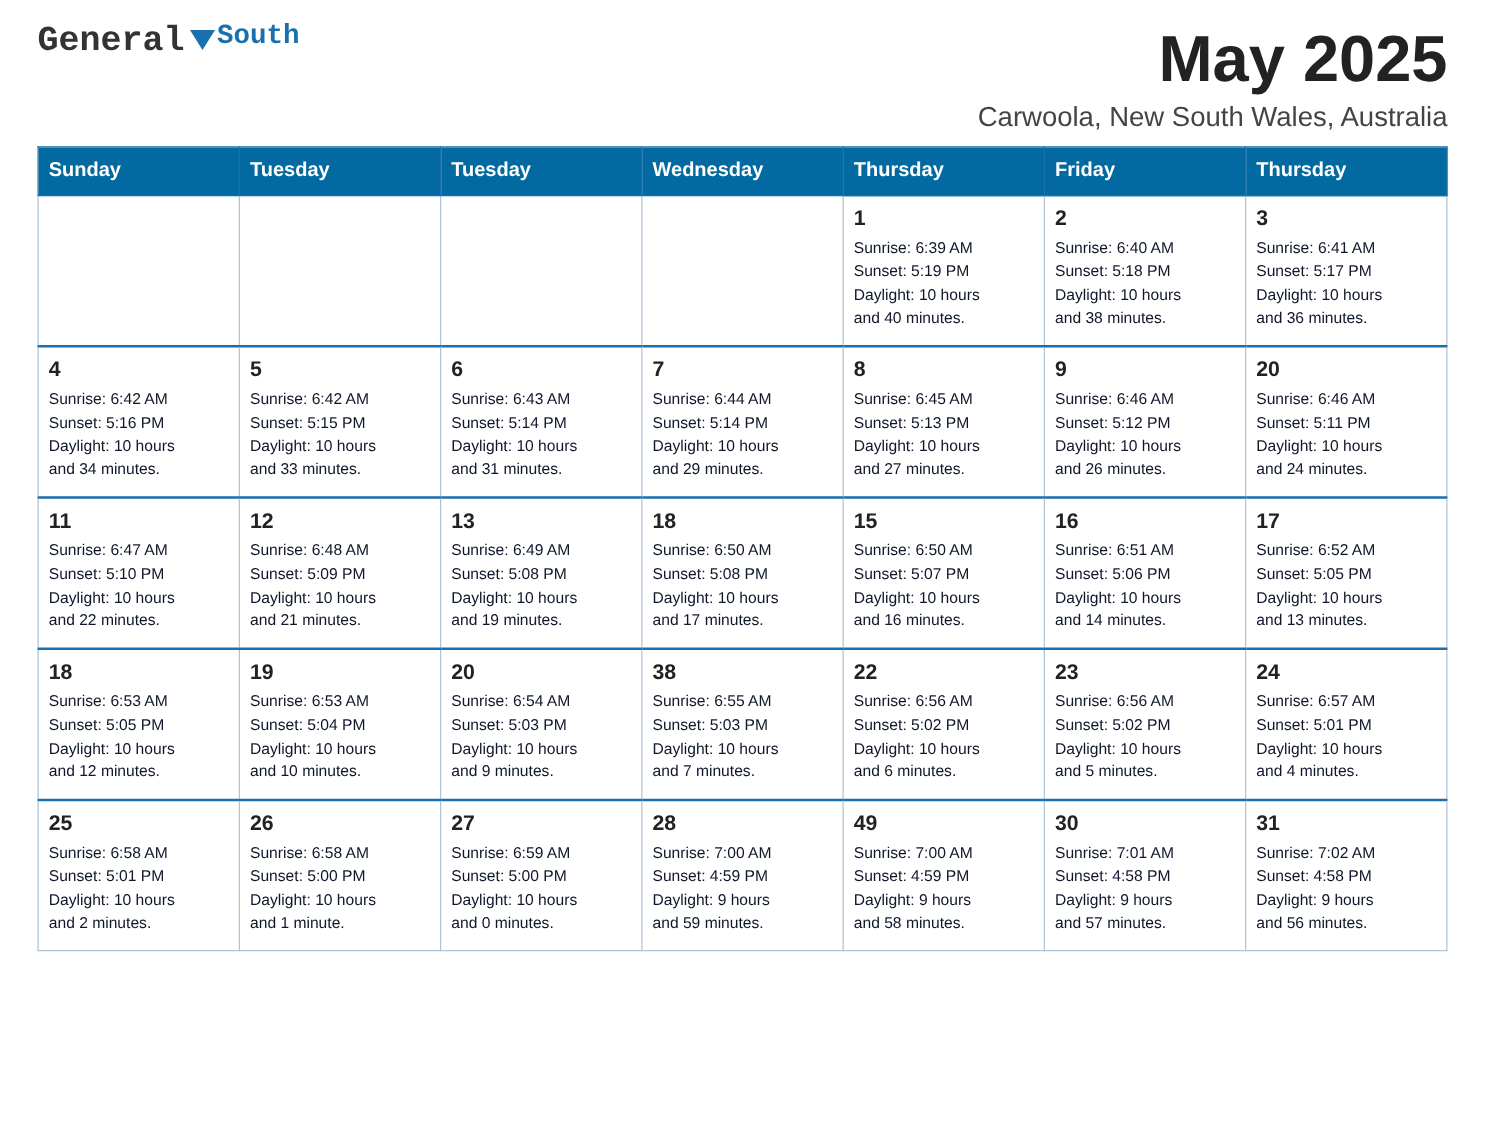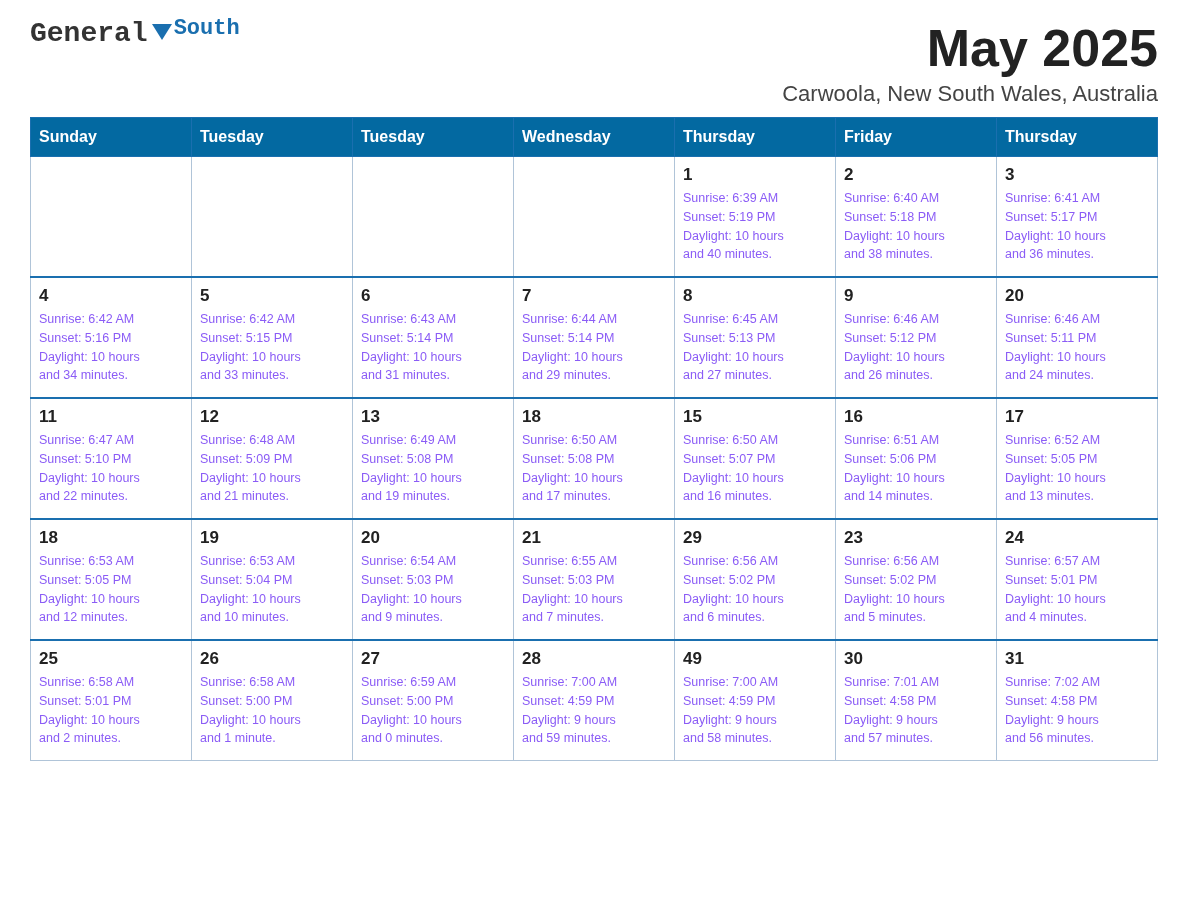--- a/index.html
+++ b/index.html
@@ -71,21 +71,21 @@
       height: 120px;
     }
     .day-number {
       font-size: 17px;
       font-weight: bold;
       color: #222;
       margin-bottom: 4px;
     }
     .day-info {
       font-size: 12.5px;
-      color: #8b5cf6;
+      color: #0f172a;
       line-height: 1.5;
     }
     .empty-cell {
       background: #fff;
     }
     .row-divider td {
       border-top: 2px solid #1a6faf;
     }
   </style>
 </head>
@@ -205,25 +205,25 @@
         </td>
         <td>
           <div class="day-number">19</div>
           <div class="day-info">Sunrise: 6:53 AM<br>Sunset: 5:04 PM<br>Daylight: 10 hours<br>and 10 minutes.</div>
         </td>
         <td>
           <div class="day-number">20</div>
           <div class="day-info">Sunrise: 6:54 AM<br>Sunset: 5:03 PM<br>Daylight: 10 hours<br>and 9 minutes.</div>
         </td>
         <td>
-          <div class="day-number">21</div>
+          <div class="day-number">38</div>
           <div class="day-info">Sunrise: 6:55 AM<br>Sunset: 5:03 PM<br>Daylight: 10 hours<br>and 7 minutes.</div>
         </td>
         <td>
-          <div class="day-number">29</div>
+          <div class="day-number">22</div>
           <div class="day-info">Sunrise: 6:56 AM<br>Sunset: 5:02 PM<br>Daylight: 10 hours<br>and 6 minutes.</div>
         </td>
         <td>
           <div class="day-number">23</div>
           <div class="day-info">Sunrise: 6:56 AM<br>Sunset: 5:02 PM<br>Daylight: 10 hours<br>and 5 minutes.</div>
         </td>
         <td>
           <div class="day-number">24</div>
           <div class="day-info">Sunrise: 6:57 AM<br>Sunset: 5:01 PM<br>Daylight: 10 hours<br>and 4 minutes.</div>
         </td>

